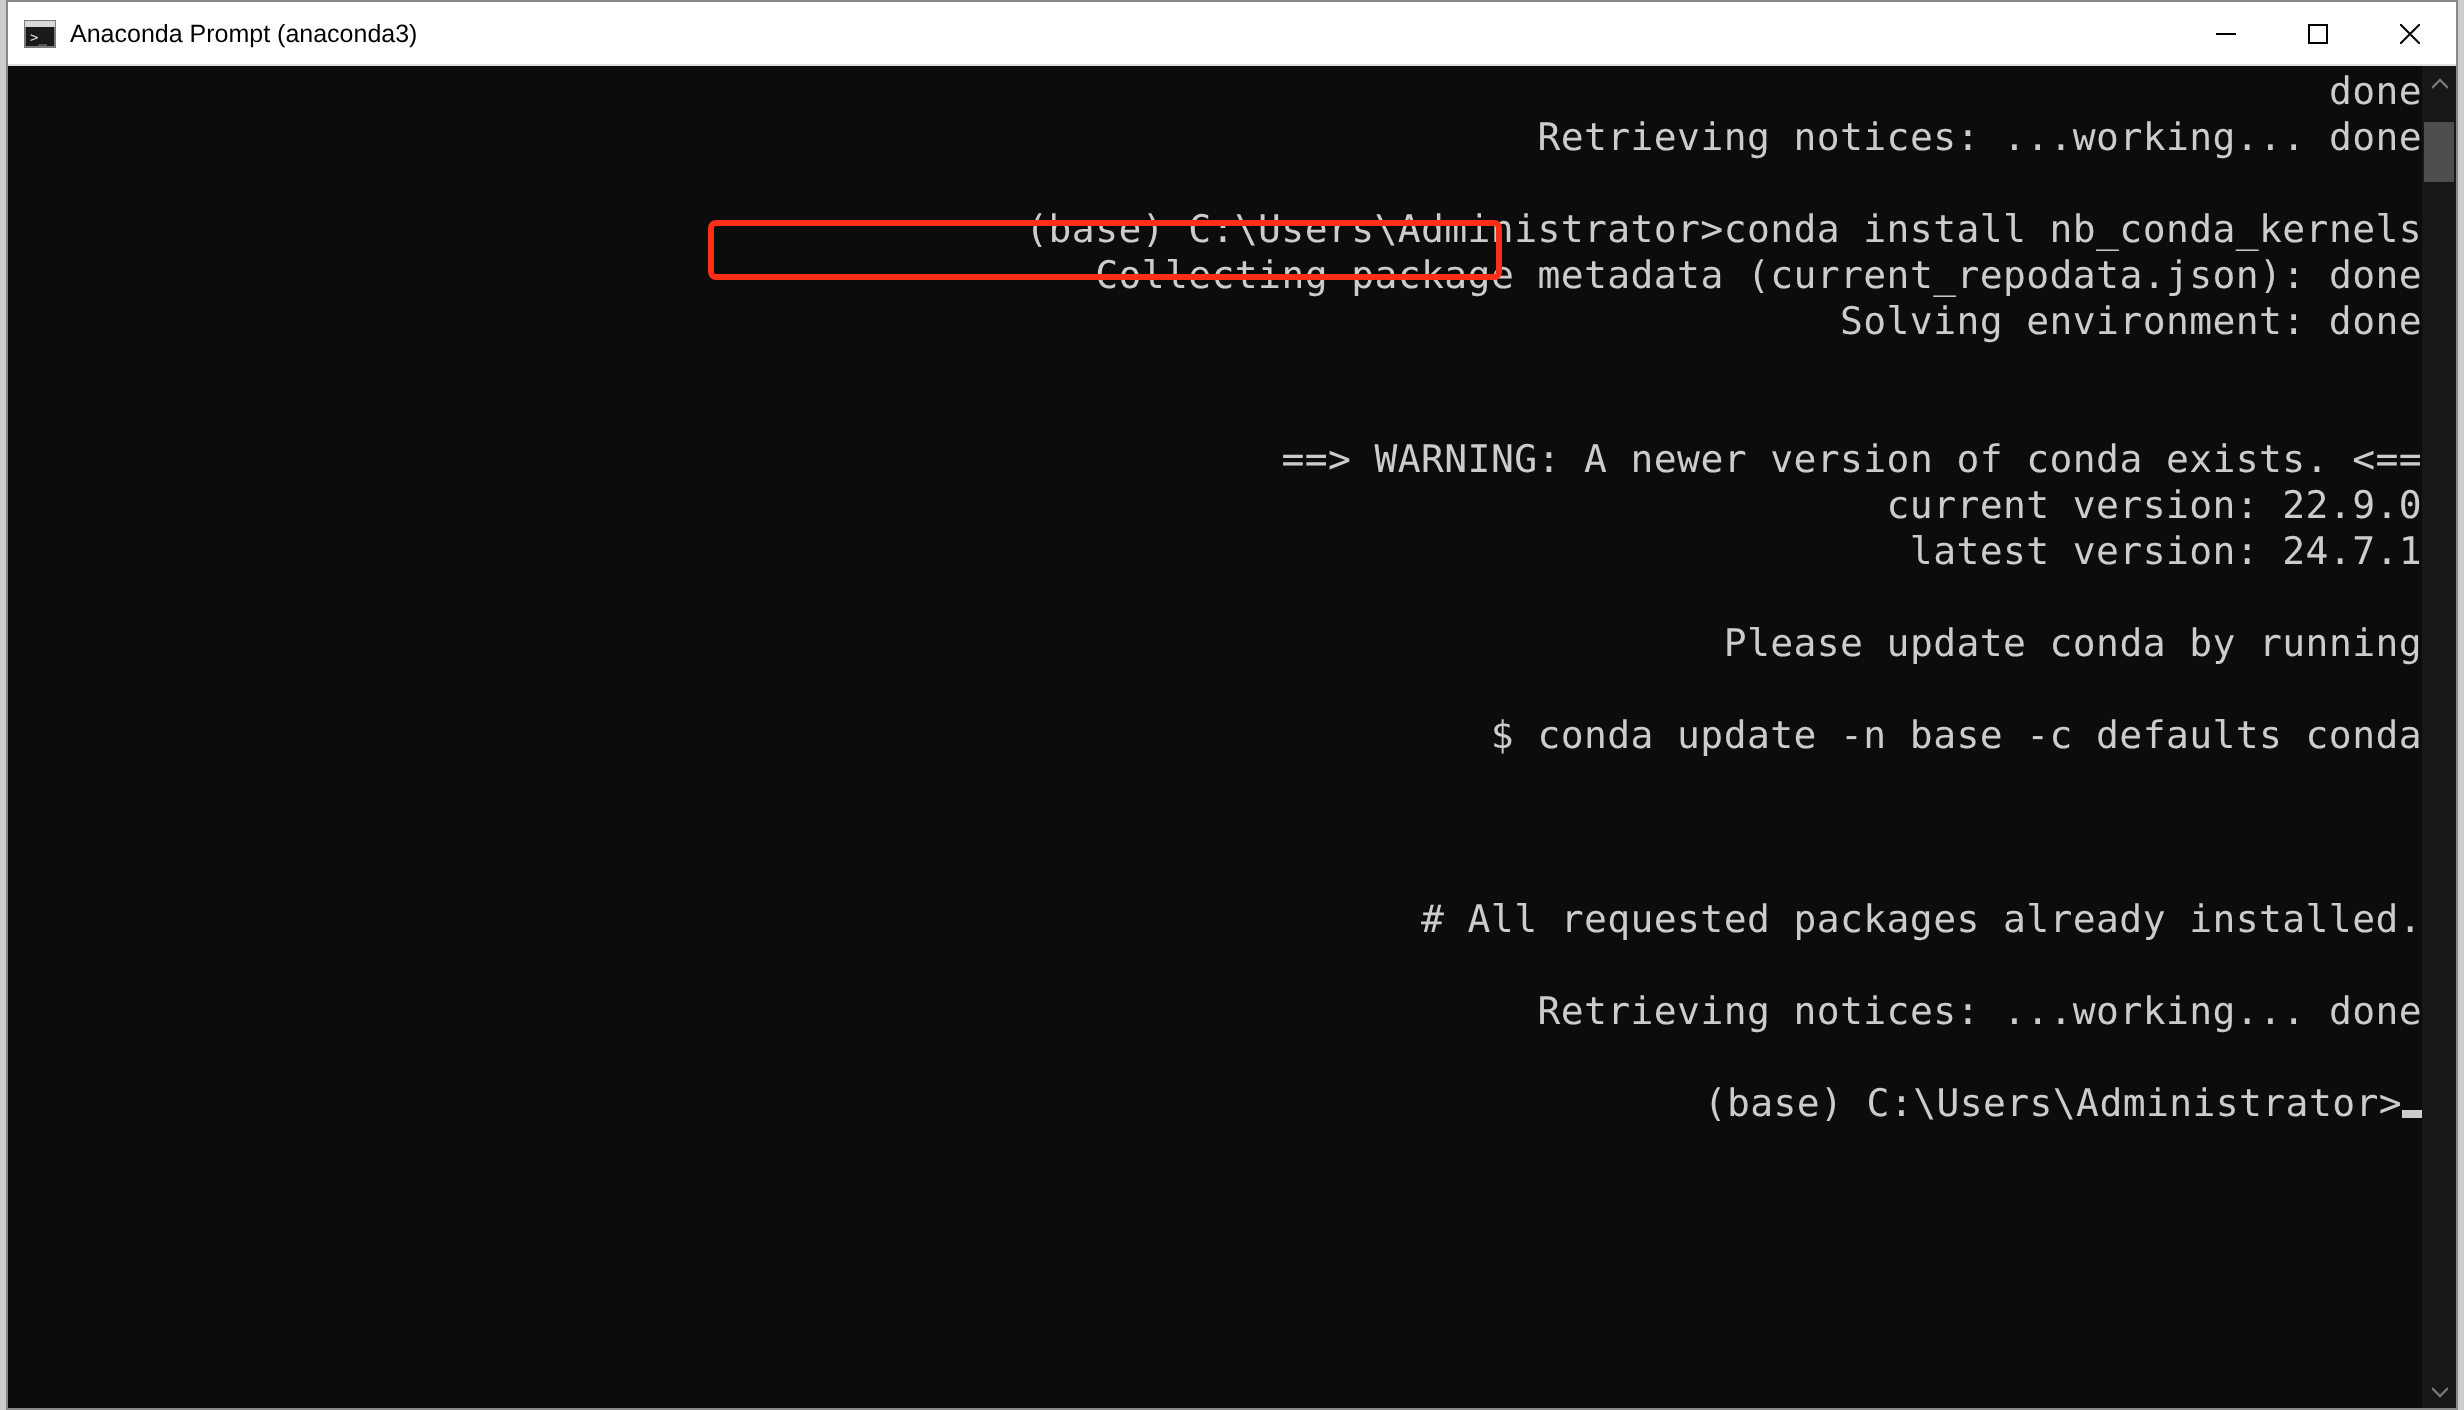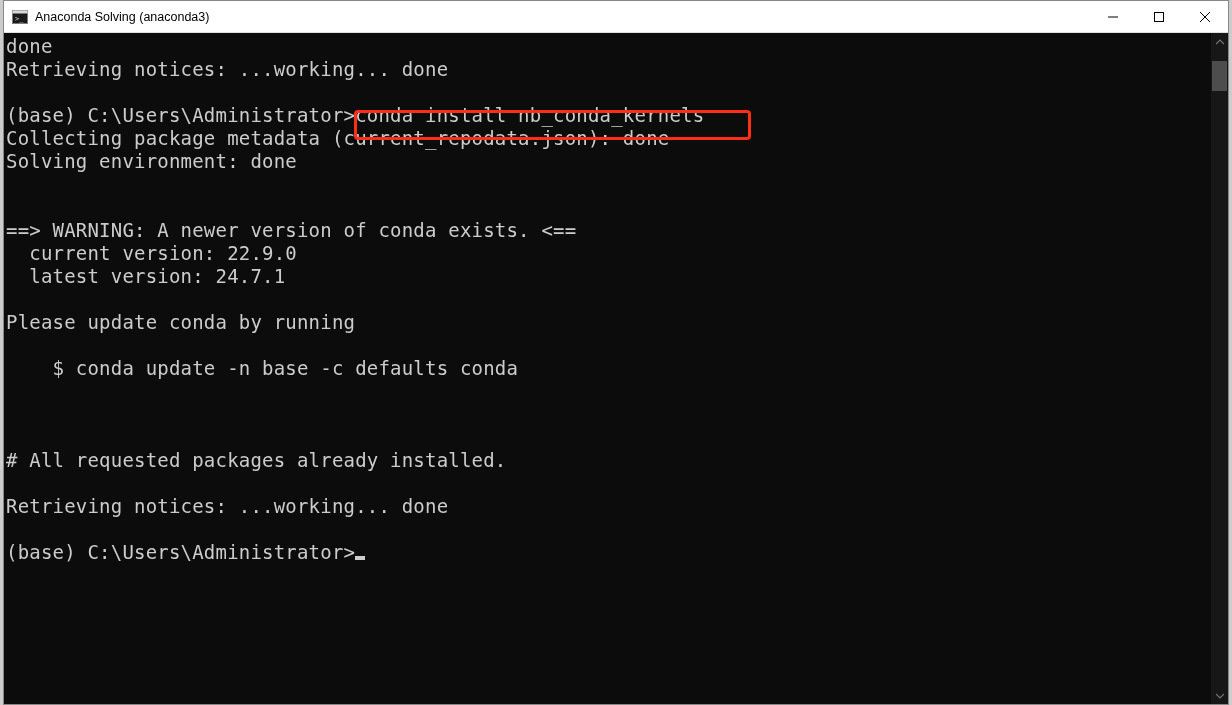--- a/index.html
+++ b/index.html
@@ -55,20 +55,21 @@
       border: none;
       cursor: pointer;
     }
     .win-btn svg { width: 10px; height: 10px; stroke: #000; stroke-width: 1; fill: none; }
 
     .terminal-wrap {
       flex: 1;
       background: #000000;
       position: relative;
       overflow: hidden;
+      text-align: right;
     }
     .terminal {
       width: calc(100% - 17px);
       height: 100%;
       background: #0c0c0c;
       color: #cccccc;
       font-family: "NSimSun", "SimSun", "Consolas", monospace;
       font-size: 19px;
       line-height: 23px;
       white-space: pre;
@@ -125,21 +126,21 @@
 
 <div class="window">
   <div class="titlebar">
     <span class="titlebar-icon">
       <svg viewBox="0 0 16 16">
         <rect x="0.5" y="1.5" width="15" height="13" fill="#1a1a1a" stroke="#7a7a7a" stroke-width="1"></rect>
         <rect x="0.5" y="1.5" width="15" height="3" fill="#d9d9d9"></rect>
         <text x="3" y="12" font-size="7" fill="#dcdcdc" font-family="monospace">&gt;_</text>
       </svg>
     </span>
-    <span class="title-text">Anaconda Solving (anaconda3)</span>
+    <span class="title-text">Anaconda Prompt (anaconda3)</span>
     <div class="window-controls">
       <button class="win-btn">
         <svg viewBox="0 0 10 10">
             <path d="M0 5 H10"></path>
           </svg>
       </button>
       <button class="win-btn">
         <svg viewBox="0 0 10 10">
             <rect x="0.5" y="0.5" width="9" height="9"></rect>
           </svg>

